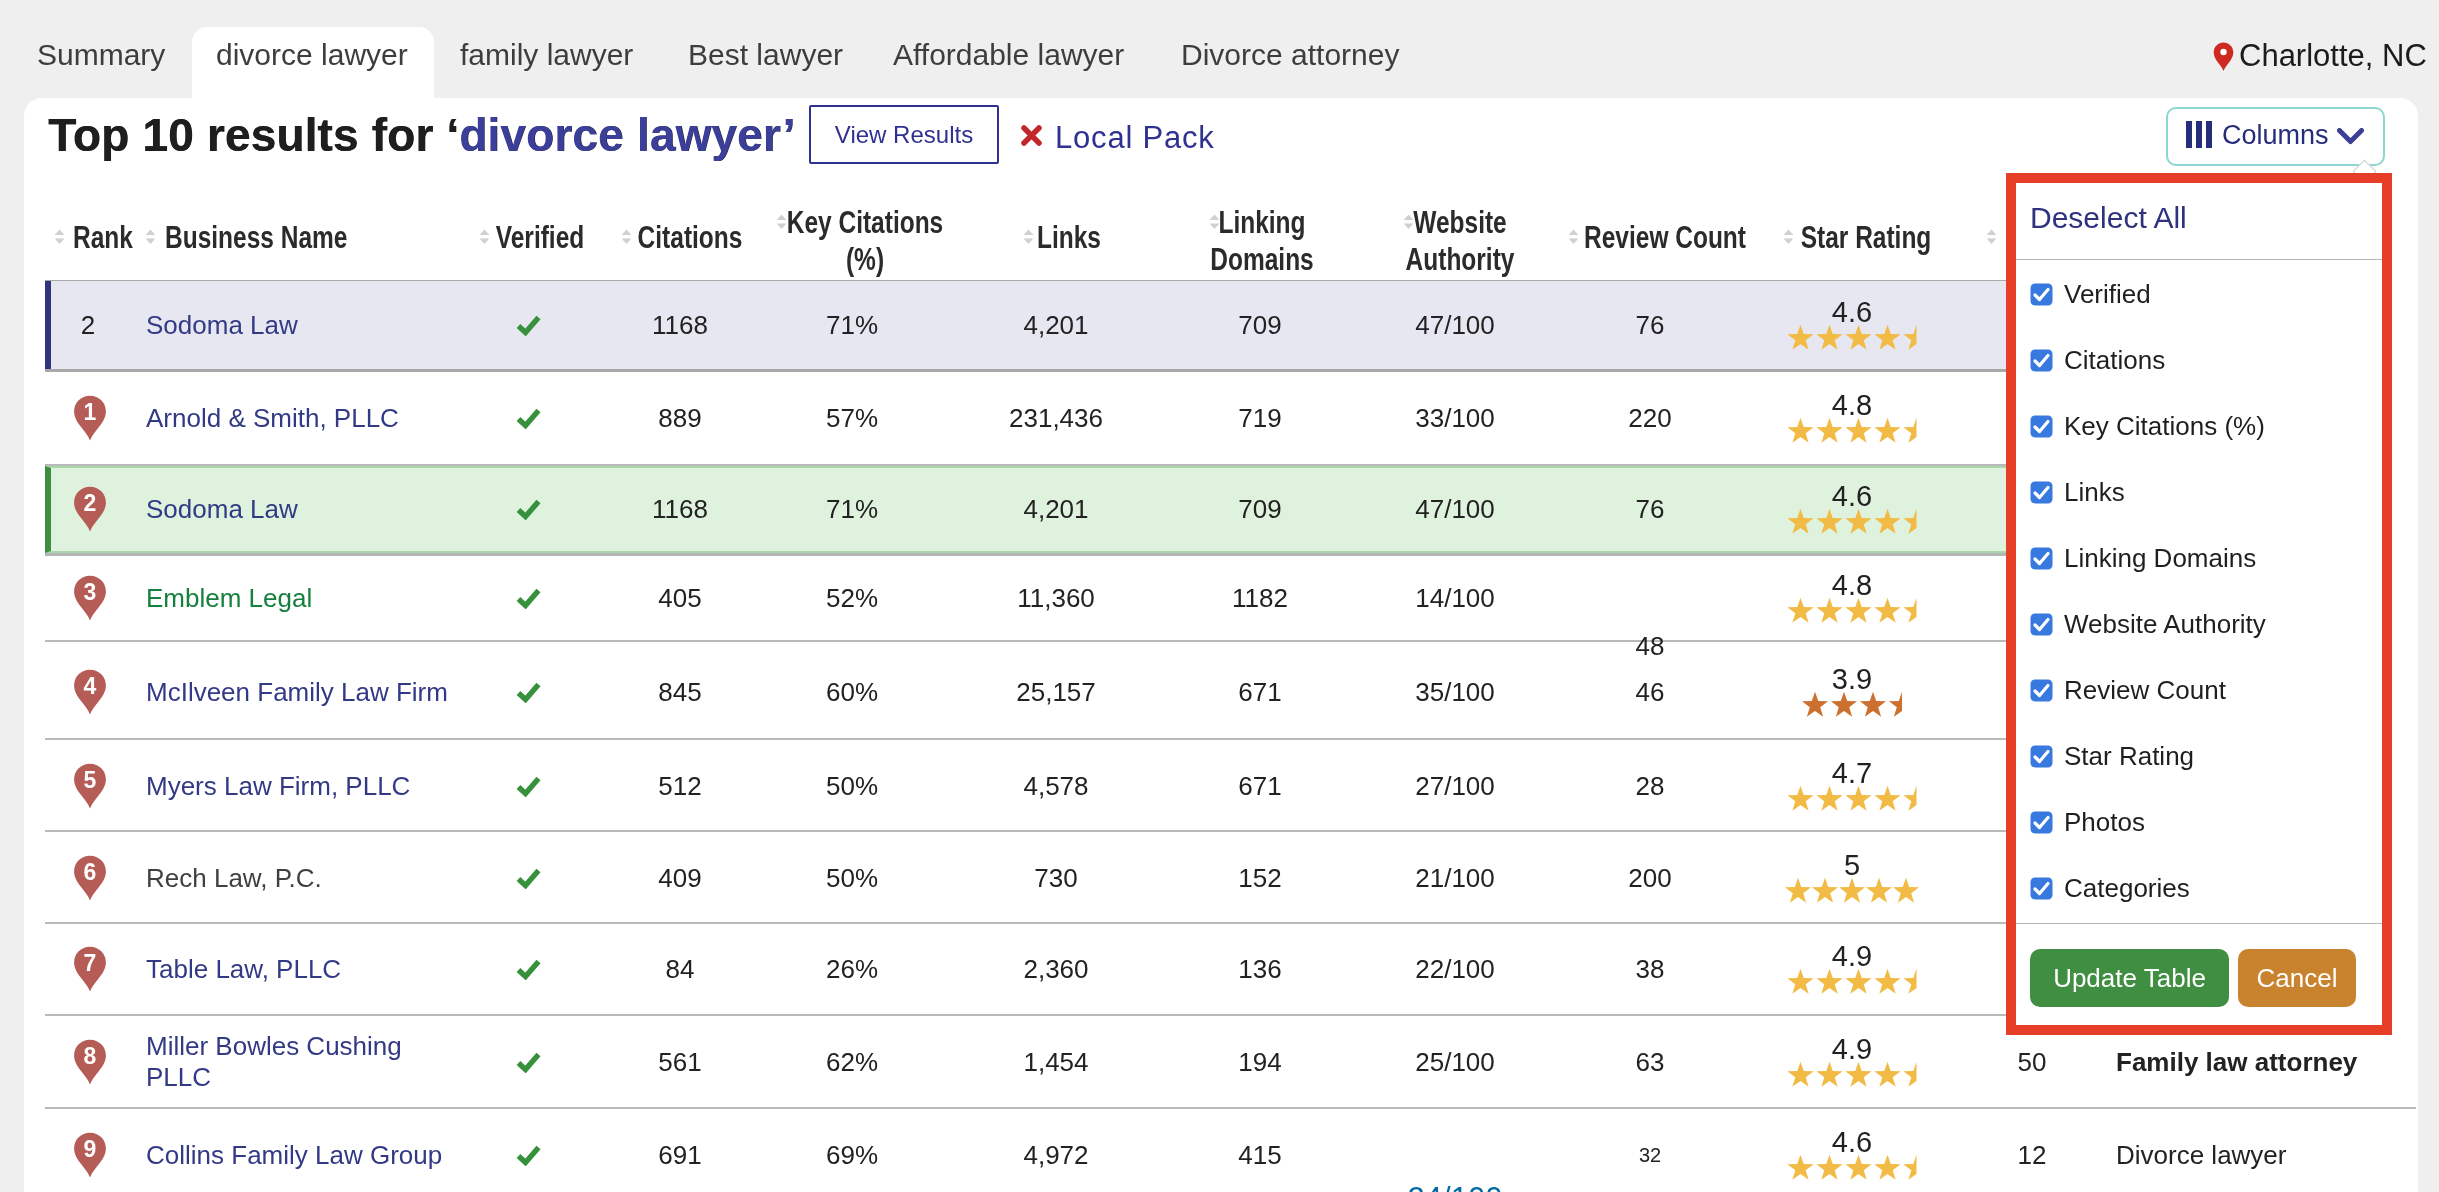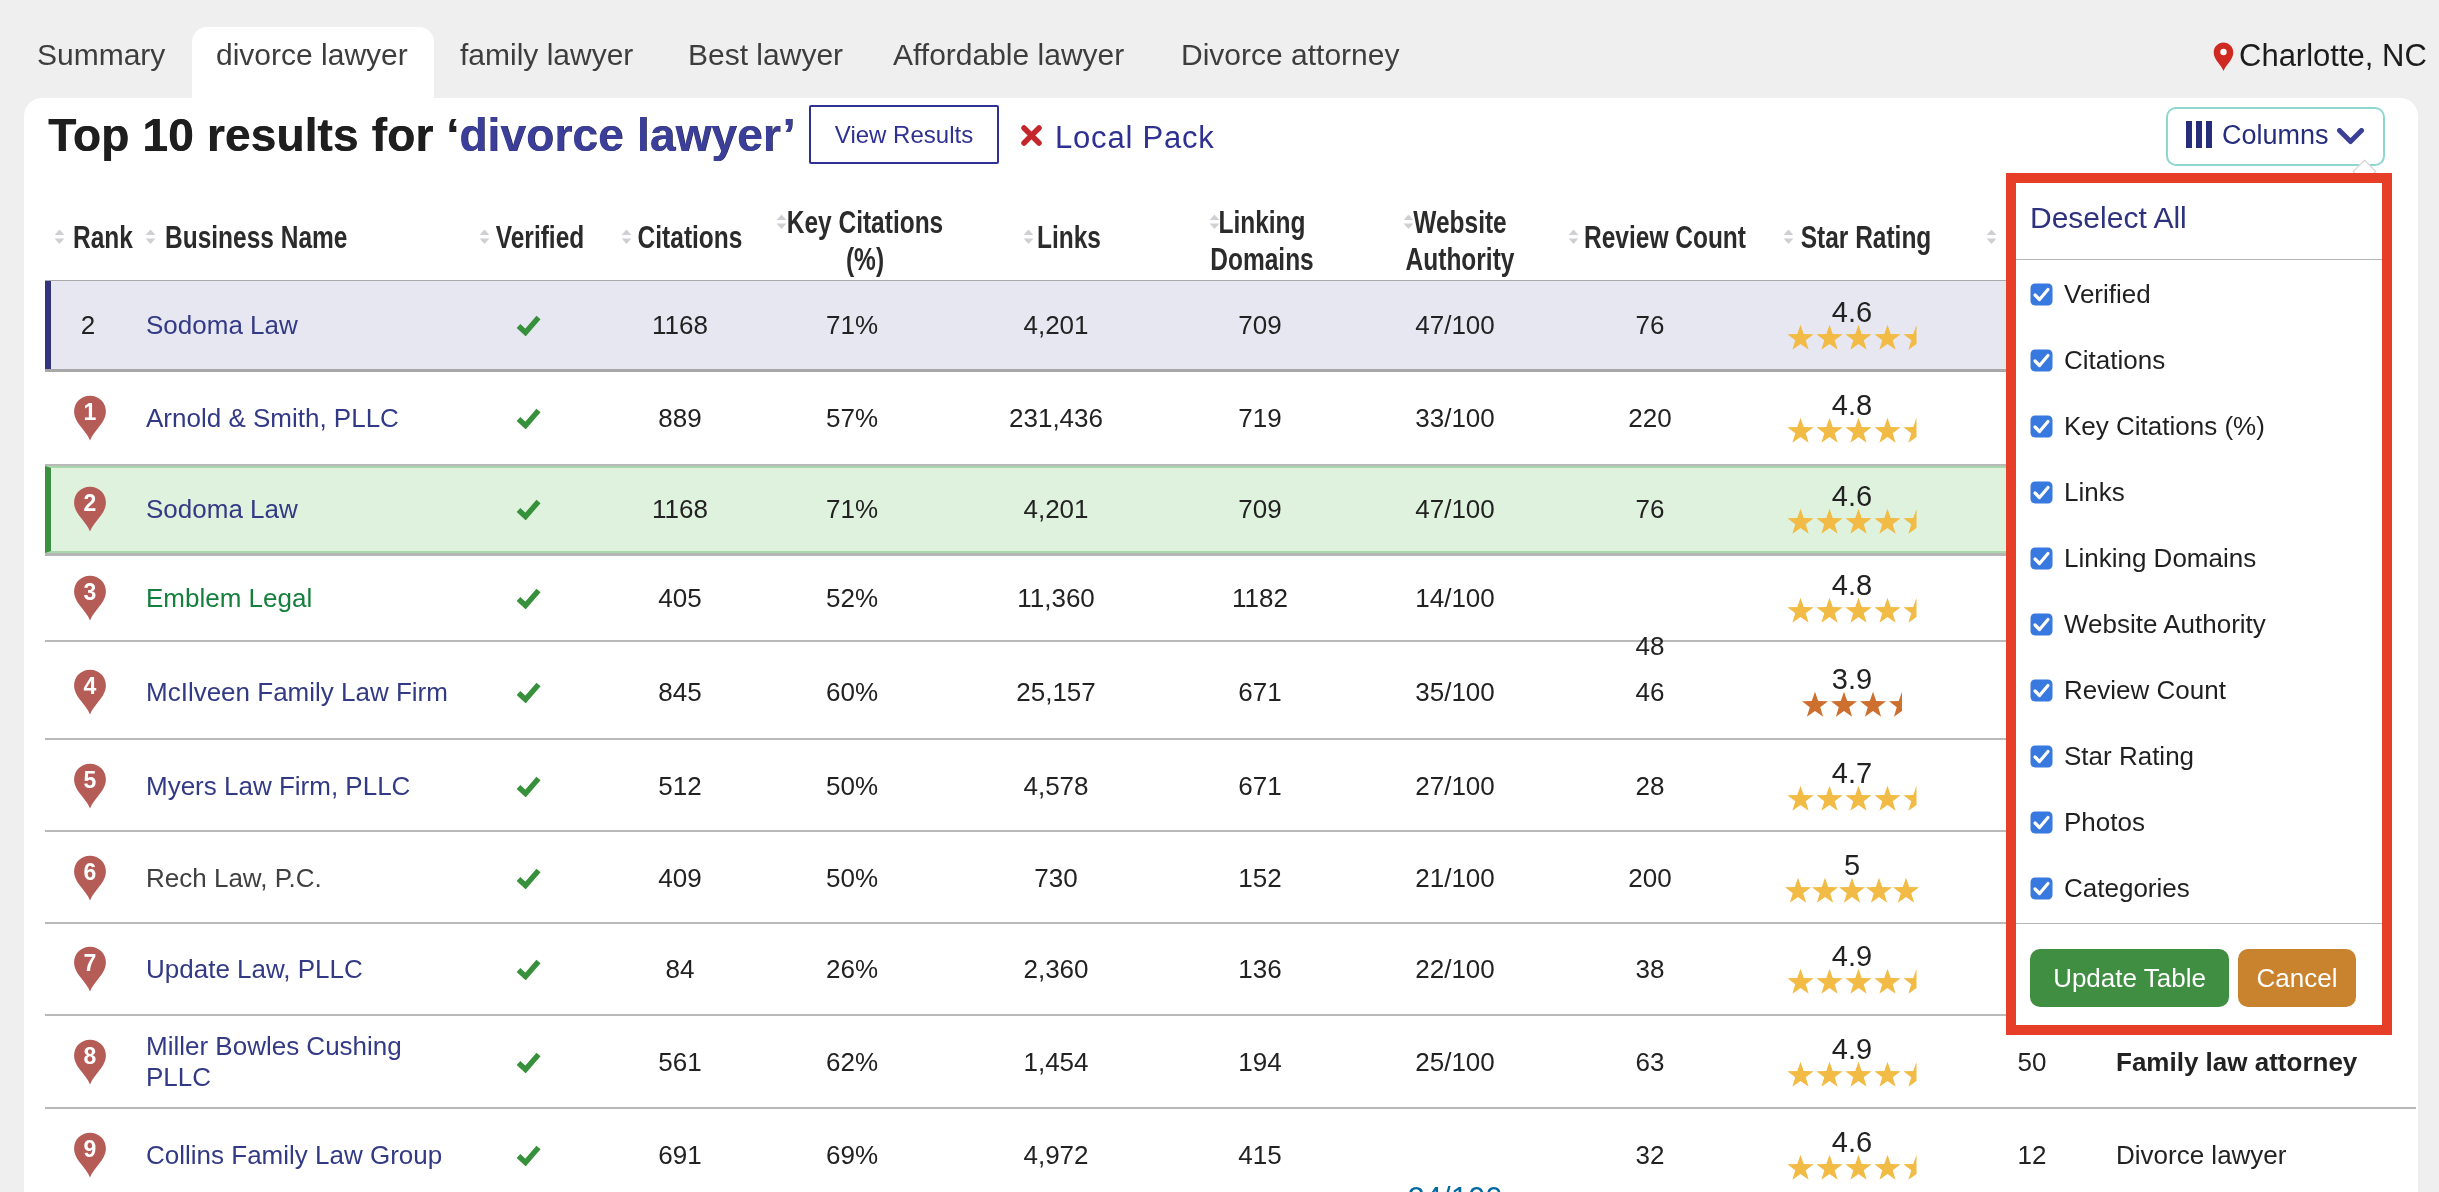--- a/index.html
+++ b/index.html
@@ -388,21 +388,21 @@
         </svg>
       </div>
     </div>
 <div style="position:absolute;left:45px;top:1014px;width:2347px;height:2px;background:#b9b9b9;"></div>
 <div style="position:absolute;left:73px;top:946px;">
       <svg width="34" height="47" viewBox="0 0 34 47" style="display:block">
         <path d="M17 0.8 C8 0.8 1.1 7.7 1.1 16.5 c0 6 3.3 11 7 15.6 c3.3 4.2 6.9 8.4 8.9 13.3 c2 -4.9 5.6 -9.1 8.9 -13.3 c3.7 -4.6 7 -9.6 7 -15.6 C32.9 7.7 26 0.8 17 0.8 Z" fill="#b55c57"></path>
         <text x="17" y="24.5" font-family="Liberation Sans, sans-serif" font-size="23" font-weight="bold" fill="#ffffff" text-anchor="middle">7</text>
       </svg>
     </div>
-<div style="position:absolute;left:146px;top:969px;transform:translateY(-50%);font-size:26px;color:#333a85;line-height:31px;white-space:nowrap;">Update Law, PLLC</div>
+<div style="position:absolute;left:146px;top:969px;transform:translateY(-50%);font-size:26px;color:#333a85;line-height:31px;white-space:nowrap;">Table Law, PLLC</div>
 <div style="position:absolute;left:516px;top:959px;">
       <svg width="25" height="21" viewBox="0 0 25 21" style="display:block">
         <path d="M2.5 11 L9.5 17.5 L22.5 2.5" fill="none" stroke="#37903b" stroke-width="5.4" stroke-linecap="butt" stroke-linejoin="miter"></path>
       </svg>
     </div>
 <div style="position:absolute;left:680px;top:969px;transform:translate(-50%,-50%);font-size:26px;color:#222222;white-space:nowrap;">84</div>
 <div style="position:absolute;left:852px;top:969px;transform:translate(-50%,-50%);font-size:26px;color:#222222;white-space:nowrap;">26%</div>
 <div style="position:absolute;left:1056px;top:969px;transform:translate(-50%,-50%);font-size:26px;color:#222222;white-space:nowrap;">2,360</div>
 <div style="position:absolute;left:1260px;top:969px;transform:translate(-50%,-50%);font-size:26px;color:#222222;white-space:nowrap;">136</div>
 <div style="position:absolute;left:1455px;top:969px;transform:translate(-50%,-50%);font-size:26px;color:#222222;white-space:nowrap;">22/100</div>
@@ -479,21 +479,21 @@
 <div style="position:absolute;left:516px;top:1145px;">
       <svg width="25" height="21" viewBox="0 0 25 21" style="display:block">
         <path d="M2.5 11 L9.5 17.5 L22.5 2.5" fill="none" stroke="#37903b" stroke-width="5.4" stroke-linecap="butt" stroke-linejoin="miter"></path>
       </svg>
     </div>
 <div style="position:absolute;left:680px;top:1155px;transform:translate(-50%,-50%);font-size:26px;color:#222222;white-space:nowrap;">691</div>
 <div style="position:absolute;left:852px;top:1155px;transform:translate(-50%,-50%);font-size:26px;color:#222222;white-space:nowrap;">69%</div>
 <div style="position:absolute;left:1056px;top:1155px;transform:translate(-50%,-50%);font-size:26px;color:#222222;white-space:nowrap;">4,972</div>
 <div style="position:absolute;left:1260px;top:1155px;transform:translate(-50%,-50%);font-size:26px;color:#222222;white-space:nowrap;">415</div>
 <div style="position:absolute;left:1455px;top:1155px;transform:translate(-50%,-50%);font-size:31px;color:#0369a1;white-space:nowrap;margin-top:44px;">24/100</div>
-<div style="position:absolute;left:1650px;top:1155px;transform:translate(-50%,-50%);font-size:26px;color:#222222;white-space:nowrap;">32</div>
+<div style="position:absolute;left:1650px;top:1155px;transform:translate(-50%,-50%);font-size:20px;color:#222222;white-space:nowrap;">32</div>
 <div style="position:absolute;left:1852px;top:1126px;transform:translateX(-50%);font-size:29px;color:#222222;">4.6</div>
 <div style="position:absolute;left:1852px;top:1154px;transform:translateX(-50%);">
       <div style="display:flex;gap:3px;">
         <svg width="26" height="28" viewBox="0 0 26 28" style="display:block">
           <polygon points="13.00,0.70 16.23,10.05 26.12,10.24 18.23,16.20 21.11,25.66 13.00,20.00 4.89,25.66 7.77,16.20 -0.12,10.24 9.77,10.05" fill="#f2bb45"></polygon>
         </svg>
         <svg width="26" height="28" viewBox="0 0 26 28" style="display:block">
           <polygon points="13.00,0.70 16.23,10.05 26.12,10.24 18.23,16.20 21.11,25.66 13.00,20.00 4.89,25.66 7.77,16.20 -0.12,10.24 9.77,10.05" fill="#f2bb45"></polygon>
         </svg>
         <svg width="26" height="28" viewBox="0 0 26 28" style="display:block">

